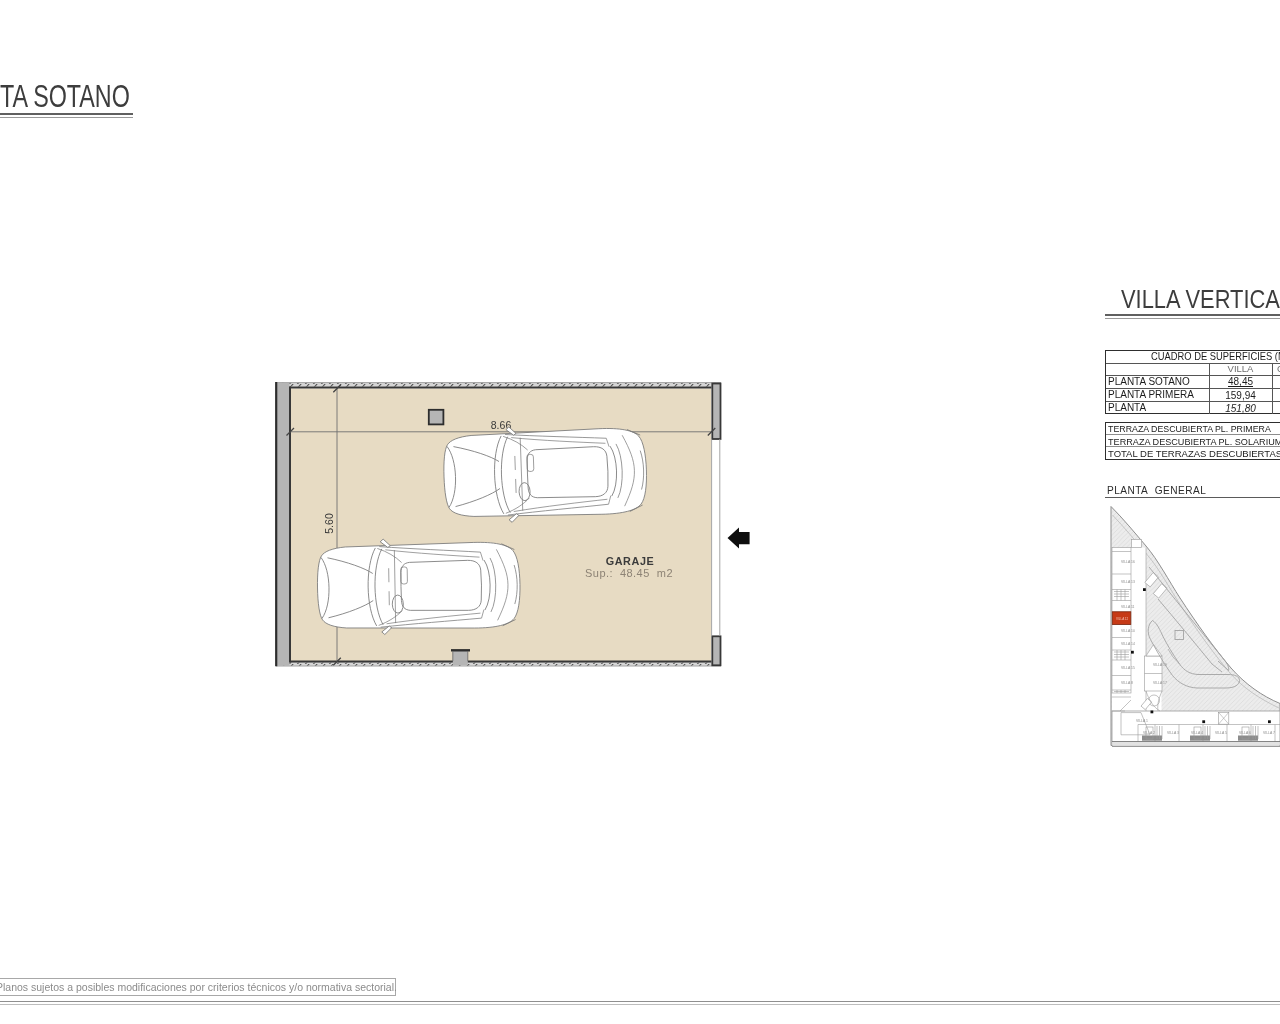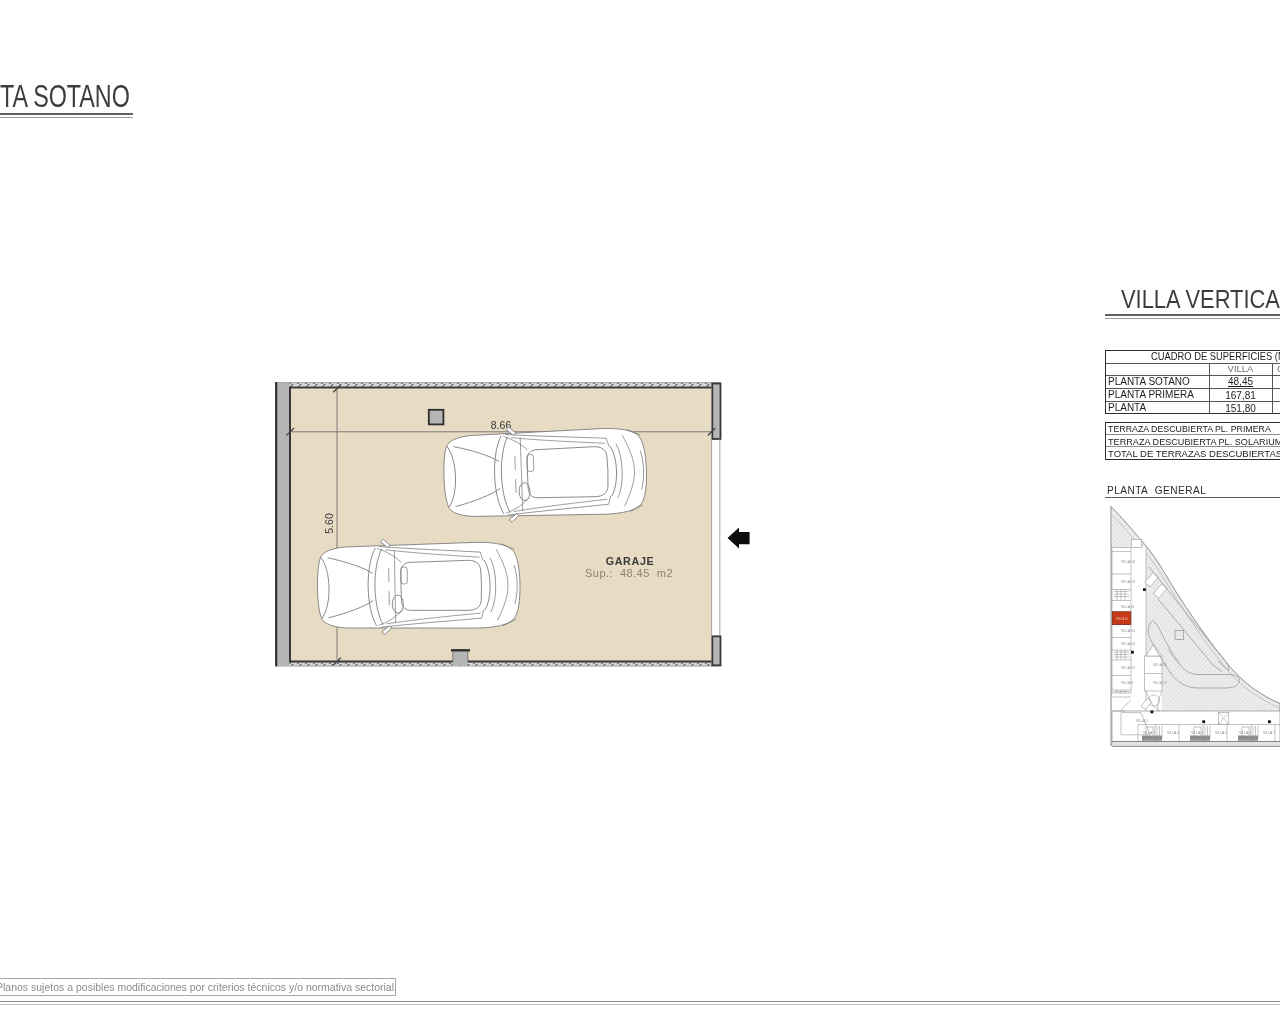--- a/index.html
+++ b/index.html
@@ -25,23 +25,23 @@
 <div class="abs" style="left:1106px;top:387.5px;width:184px;height:1px;background:#555;"></div>
 <div class="abs" style="left:1106px;top:400.5px;width:184px;height:1px;background:#555;"></div>
 <div class="abs" style="left:1209px;top:363px;width:1px;height:51px;background:#555;"></div>
 <div class="abs" style="left:1272px;top:363px;width:1px;height:51px;background:#555;"></div>
 <div class="abs nw" style="left:1151px;top:351px;font-size:10.5px;line-height:11px;color:#1c1c1c;transform:scaleX(0.892);transform-origin:0 0;">CUADRO DE SUPERFICIES (M2)</div>
 <div class="abs nw" style="left:1209px;top:364px;width:63px;text-align:center;font-size:9.5px;line-height:10px;color:#6e6e6e;">VILLA</div>
 <div class="abs nw" style="left:1277px;top:364px;font-size:9.5px;line-height:10px;color:#6e6e6e;">CONSTRUIDA</div>
 <div class="abs nw" style="left:1108px;top:377px;font-size:10px;line-height:10px;color:#1c1c1c;">PLANTA SOTANO</div>
 <div class="abs nw" style="left:1209px;top:377px;width:63px;text-align:center;font-size:10px;line-height:10px;color:#1c1c1c;text-decoration:underline;">48,45</div>
 <div class="abs nw" style="left:1108px;top:390px;font-size:10px;line-height:10px;color:#1c1c1c;">PLANTA PRIMERA</div>
-<div class="abs nw" style="left:1209px;top:391px;width:63px;text-align:center;font-size:10px;line-height:10px;color:#1c1c1c;">167,81</div>
+<div class="abs nw" style="left:1209px;top:391px;width:63px;text-align:center;font-size:10px;line-height:10px;color:#1c1c1c;">159,94</div>
 <div class="abs nw" style="left:1108px;top:403px;font-size:10px;line-height:10px;color:#1c1c1c;">PLANTA</div>
-<div class="abs nw" style="left:1209px;top:404px;width:63px;text-align:center;font-size:10px;line-height:10px;color:#1c1c1c;">151,80</div>
+<div class="abs nw" style="left:1209px;top:404px;width:63px;text-align:center;font-size:10px;line-height:10px;color:#1c1c1c;font-style:italic;">151,80</div>
 
 <div class="abs" style="left:1105px;top:421.5px;width:185px;height:38px;border:1.5px solid #2e2e2e;box-sizing:border-box;"></div>
 <div class="abs" style="left:1106px;top:433.5px;width:184px;height:1px;background:#8d8d8d;"></div>
 <div class="abs" style="left:1106px;top:446px;width:184px;height:1px;background:#8d8d8d;"></div>
 <div class="abs nw" style="left:1108px;top:424px;font-size:9.8px;line-height:10px;color:#1c1c1c;transform:scaleX(0.9);transform-origin:0 0;">TERRAZA DESCUBIERTA PL. PRIMERA&nbsp;&nbsp;&nbsp;&nbsp;15,85</div>
 <div class="abs nw" style="left:1108px;top:436.5px;font-size:9.8px;line-height:10px;color:#1c1c1c;transform:scaleX(0.93);transform-origin:0 0;">TERRAZA DESCUBIERTA PL. SOLARIUM</div>
 <div class="abs nw" style="left:1108px;top:449px;font-size:9.8px;line-height:10px;color:#1c1c1c;transform:scaleX(0.97);transform-origin:0 0;">TOTAL DE TERRAZAS DESCUBIERTAS&nbsp;&nbsp;&nbsp;&nbsp;&nbsp;&nbsp;76,45</div>
 
 <div class="abs nw" style="left:1107px;top:484px;font-size:11.5px;letter-spacing:0.5px;color:#2c2c2c;transform:scaleX(0.88);transform-origin:0 0;">PLANTA&nbsp; GENERAL</div>
 <div class="abs" style="left:1105px;top:496.5px;width:175px;height:1.5px;background:#5a5a5a;"></div>

